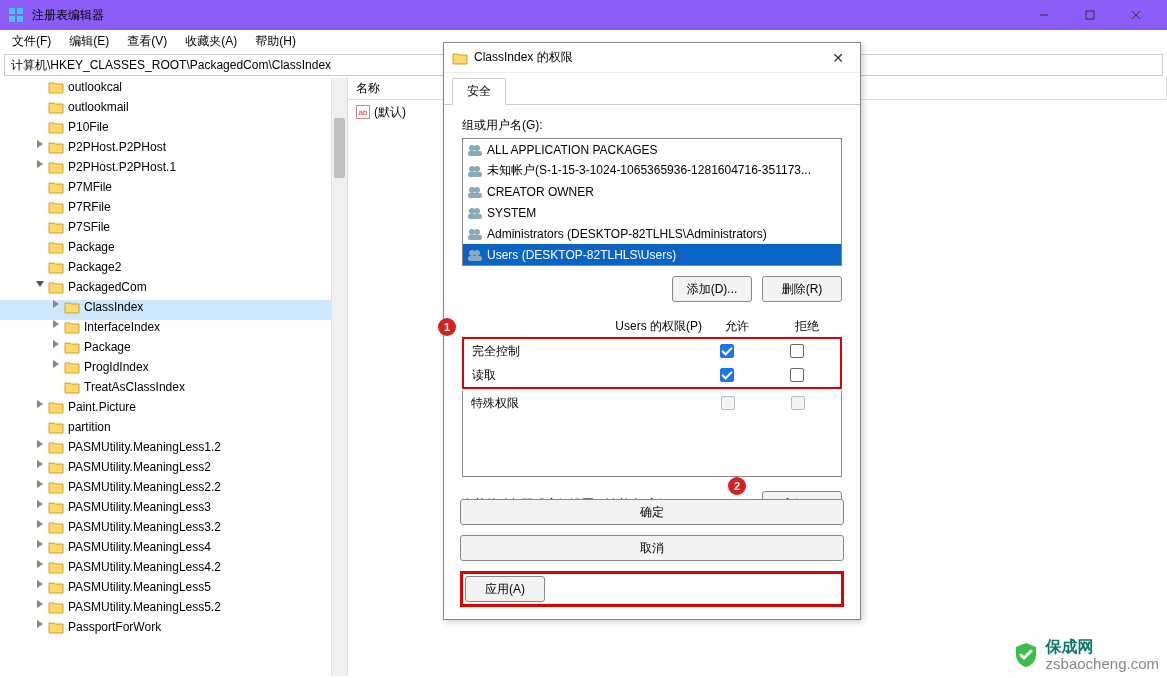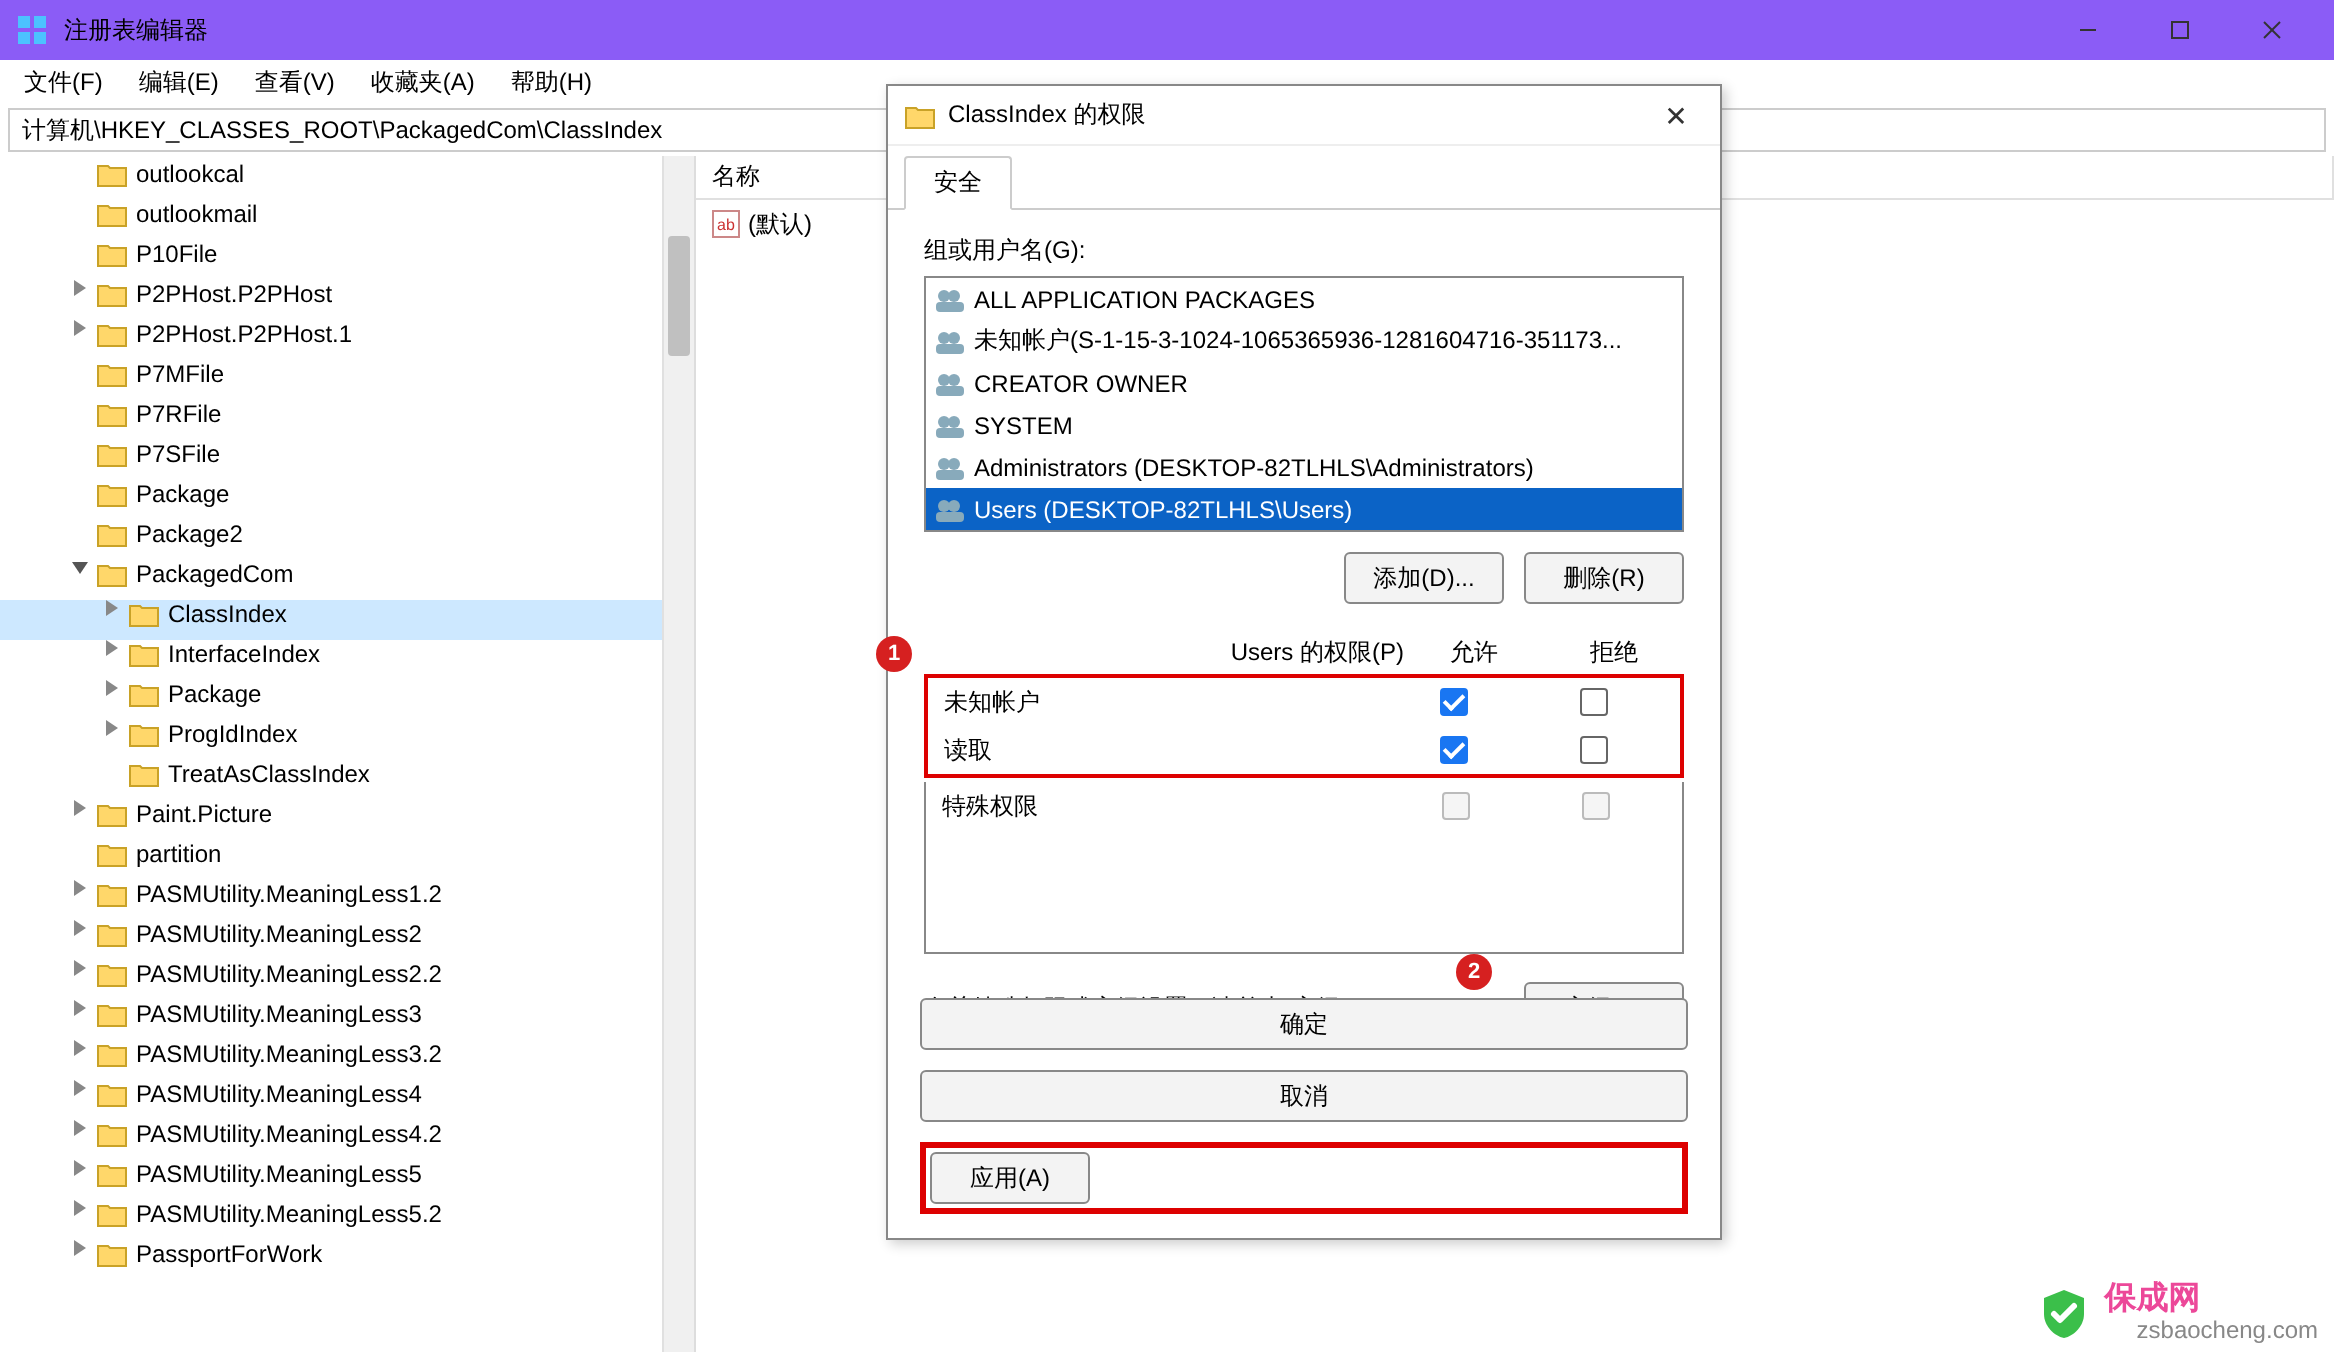--- a/index.html
+++ b/index.html
@@ -71,22 +71,22 @@
 .adv-row { display: flex; align-items: center; margin-top: 14px; gap: 8px; }
 .adv-row .txt { flex: 1; }
 .dlg-footer { position: absolute; bottom: 12px; left: 0; right: 0; display: flex; justify-content: flex-end; gap: 10px; padding: 0 16px; flex-direction: column; }
 .apply-box { border: 3px solid #d00; padding: 2px; }
 .badge { position: absolute; width: 18px; height: 18px; border-radius: 50%; background: #d62020; color: #fff; font-size: 11px; display: flex; align-items: center; justify-content: center; font-weight: bold; }
 
 
 .watermark { position: absolute; right: 8px; bottom: 6px; display: flex; align-items: center; gap: 6px; }
 .wm-shield { width: 28px; height: 28px; }
 .wm-text { display: flex; flex-direction: column; line-height: 1.1; }
-.wm-text .big { font-size: 16px; font-weight: bold; color: #ec4899; }
-.wm-text .small { font-size: 12px; color: #888; margin-left: 16px; }
+.wm-text .big { font-size: 16px; font-weight: bold; color: #0f766e; }
+.wm-text .small { font-size: 15px; color: #888; }
 
 svg { display: block; }
 </style>
 </head>
 <body>
 
 <div class="titlebar">
   <span class="app-icon">
     <svg viewBox="0 0 16 16">
         <rect x="1" y="1" width="6" height="6" fill="#4cc2ff"></rect>
@@ -587,21 +587,21 @@
       <div class="badge" style="left:-24px;top:0;">1</div>
       <div style="display:flex;">
         <div class="perm-label" style="flex:1;margin-top:0;">Users 的权限(P)</div>
         <div style="width:70px;text-align:center;">允许</div>
         <div style="width:70px;text-align:center;">拒绝</div>
       </div>
     </div>
 
     <div class="perm-box redbox">
       <div class="perm-row">
-        <span class="pname">未知帐户</span>
+        <span class="pname">完全控制</span>
         <span class="pcol"><span class="chk checked"></span></span>
         <span class="pcol"><span class="chk"></span></span>
       </div>
       <div class="perm-row">
         <span class="pname">读取</span>
         <span class="pcol"><span class="chk checked"></span></span>
         <span class="pcol"><span class="chk"></span></span>
       </div>
     </div>
     <div class="perm-box" style="border-top:none;height:86px;">

